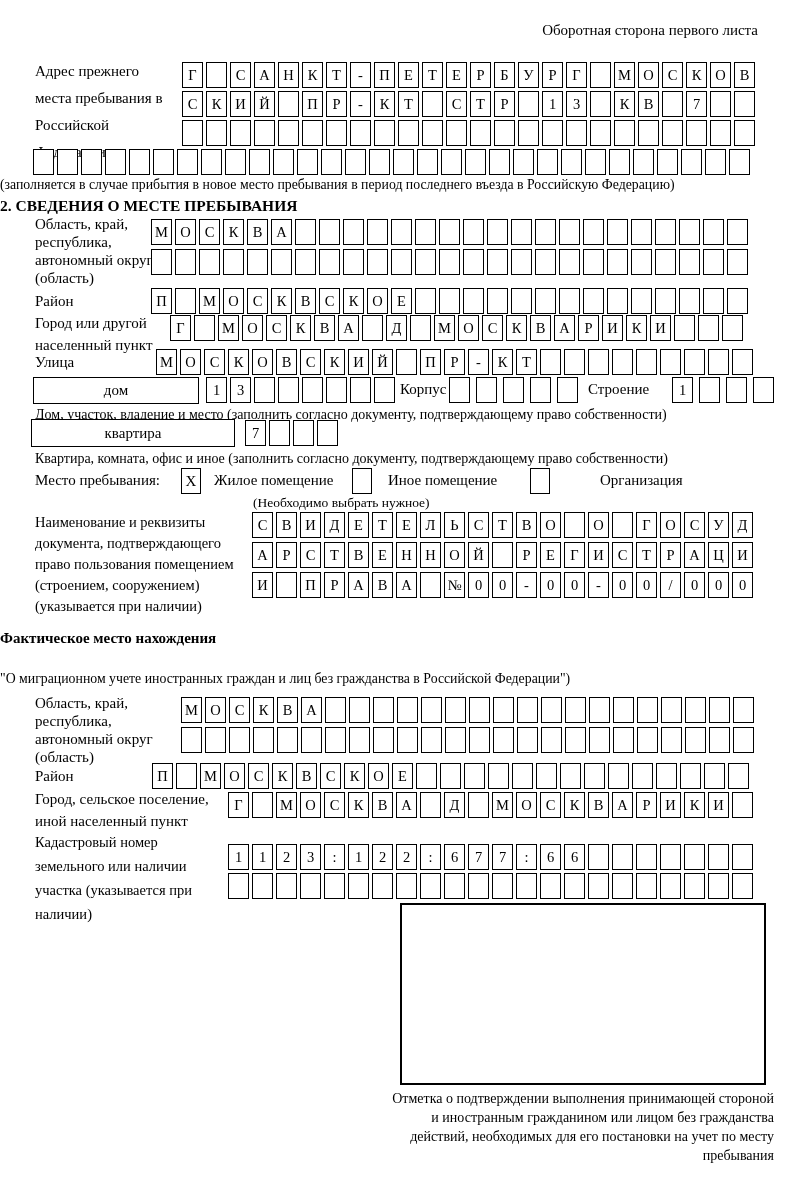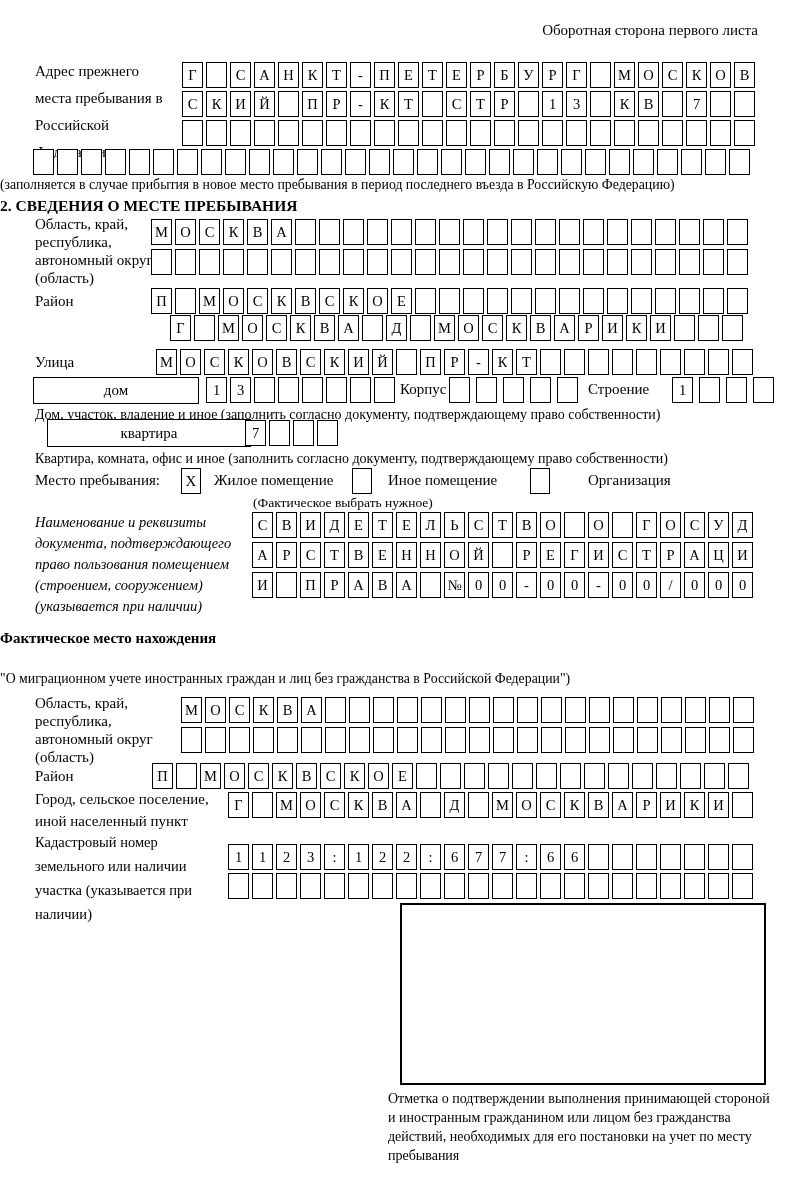--- a/index.html
+++ b/index.html
@@ -2,21 +2,21 @@
 <html><head>
 <meta charset="utf-8">
 <style>
   html,body{margin:0;padding:0;background:#fff;}
   .page{position:relative;width:800px;height:1180px;background:#ffffff;color:#000;
         font-family:"Liberation Serif","DejaVu Serif",serif;overflow:hidden;}
   .hdr{position:absolute;top:22px;right:42px;font-size:15px;}
   .label{position:absolute;font-size:15px;line-height:18px;}
   .lh27{line-height:27px;}
   .lh22{line-height:22px;}
-  .lh21{line-height:21px;font-size:14.5px;font-style:italic;}
+  .lh21{line-height:21px;font-size:14.5px;}
   .lh24{line-height:24px;font-size:14.5px;}
   .cells{position:absolute;display:flex;gap:3px;}
   .cell{box-sizing:border-box;flex:none;width:21px;height:26px;border:1.5px solid #000;
         display:flex;align-items:center;justify-content:center;font-size:14.5px;background:#fff;}
   .g6{gap:6px;}
   .boxlabel{position:absolute;box-sizing:border-box;border:1.5px solid #000;background:#fff;
         display:flex;align-items:center;justify-content:center;font-size:15px;}
   .checkbox{position:absolute;box-sizing:border-box;width:20px;height:26px;border:1.5px solid #000;
         display:flex;align-items:center;justify-content:center;font-size:15px;background:#fff;}
   .note{position:absolute;font-size:13.8px;}
@@ -225,20 +225,21 @@
       <span class="cell"></span>
       <span class="cell"></span>
       <span class="cell"></span>
       <span class="cell"></span>
       <span class="cell"></span>
       <span class="cell"></span>
       <span class="cell"></span>
       <span class="cell"></span>
     </div>
 
+  <div class="label lh22" style="left:35px;top:312px;width:138px">Город или другой населенный пункт</div>
   <div class="cells" style="left:170px;top:315px">
       <span class="cell">Г</span>
       <span class="cell"></span>
       <span class="cell">М</span>
       <span class="cell">О</span>
       <span class="cell">С</span>
       <span class="cell">К</span>
       <span class="cell">В</span>
       <span class="cell">А</span>
       <span class="cell"></span>
@@ -307,39 +308,39 @@
       <span class="cell"></span>
       <span class="cell"></span>
     </div>
   <div class="label" style="left:588px;top:380px">Строение</div>
   <div class="cells g6" style="left:672px;top:377px">
       <span class="cell">1</span>
       <span class="cell"></span>
       <span class="cell"></span>
       <span class="cell"></span>
     </div>
-  <div class="note" style="left:35px;top:407px;font-size:14px">Дом, участок, владение и иное (заполнить согласно документу, подтверждающему право собственности)</div>
-
-  <div class="boxlabel" style="left:47px;top:419px;width:204px;height:28px">квартира</div>
+  <div class="note" style="left:35px;top:407px;font-size:14px">Дом, участок, владение и место (заполнить согласно документу, подтверждающему право собственности)</div>
+
+  <div class="boxlabel" style="left:31px;top:419px;width:204px;height:28px">квартира</div>
   <div class="cells" style="left:245px;top:420px">
       <span class="cell">7</span>
       <span class="cell"></span>
       <span class="cell"></span>
       <span class="cell"></span>
     </div>
   <div class="note" style="left:35px;top:451px;font-size:14px">Квартира, комната, офис и иное (заполнить согласно документу, подтверждающему право собственности)</div>
 
   <div class="label" style="left:35px;top:471px">Место пребывания:</div>
   <div class="checkbox" style="left:181px;top:468px">X</div>
   <div class="label" style="left:214px;top:471px">Жилое помещение</div>
   <div class="checkbox" style="left:352px;top:468px"></div>
   <div class="label" style="left:388px;top:471px">Иное помещение</div>
   <div class="checkbox" style="left:530px;top:468px"></div>
-  <div class="label" style="left:588px;top:471px">Организация</div>
-  <div class="note" style="left:253px;top:495px;font-size:13.5px">(Фактическое выбрать нужное)</div>
+  <div class="label" style="left:600px;top:471px">Организация</div>
+  <div class="note" style="left:253px;top:495px;font-size:13.5px">(Необходимо выбрать нужное)</div>
 
   <div class="label lh21" style="left:35px;top:512px;width:212px">Наименование и реквизиты документа, подтверждающего право пользования помещением (строением, сооружением) (указывается при наличии)</div>
   <div class="cells" style="left:252px;top:512px">
       <span class="cell">С</span>
       <span class="cell">В</span>
       <span class="cell">И</span>
       <span class="cell">Д</span>
       <span class="cell">Е</span>
       <span class="cell">Т</span>
       <span class="cell">Е</span>
@@ -561,15 +562,15 @@
       <span class="cell"></span>
       <span class="cell"></span>
       <span class="cell"></span>
       <span class="cell"></span>
       <span class="cell"></span>
       <span class="cell"></span>
       <span class="cell"></span>
     </div>
 
   <div class="stampbox" style="left:400px;top:903px;width:362px;height:178px"></div>
-  <div class="note" style="left:388px;top:1089px;width:386px;text-align:left;font-size:14px;line-height:19px">Отметка о подтверждении выполнения принимающей стороной и иностранным гражданином или лицом без гражданства действий, необходимых для его постановки на учет по месту пребывания</div>
+  <div class="note" style="left:388px;top:1089px;width:386px;text-align:right;font-size:14px;line-height:19px">Отметка о подтверждении выполнения принимающей стороной и иностранным гражданином или лицом без гражданства действий, необходимых для его постановки на учет по месту пребывания</div>
 
 </div>
 
 </body></html>

